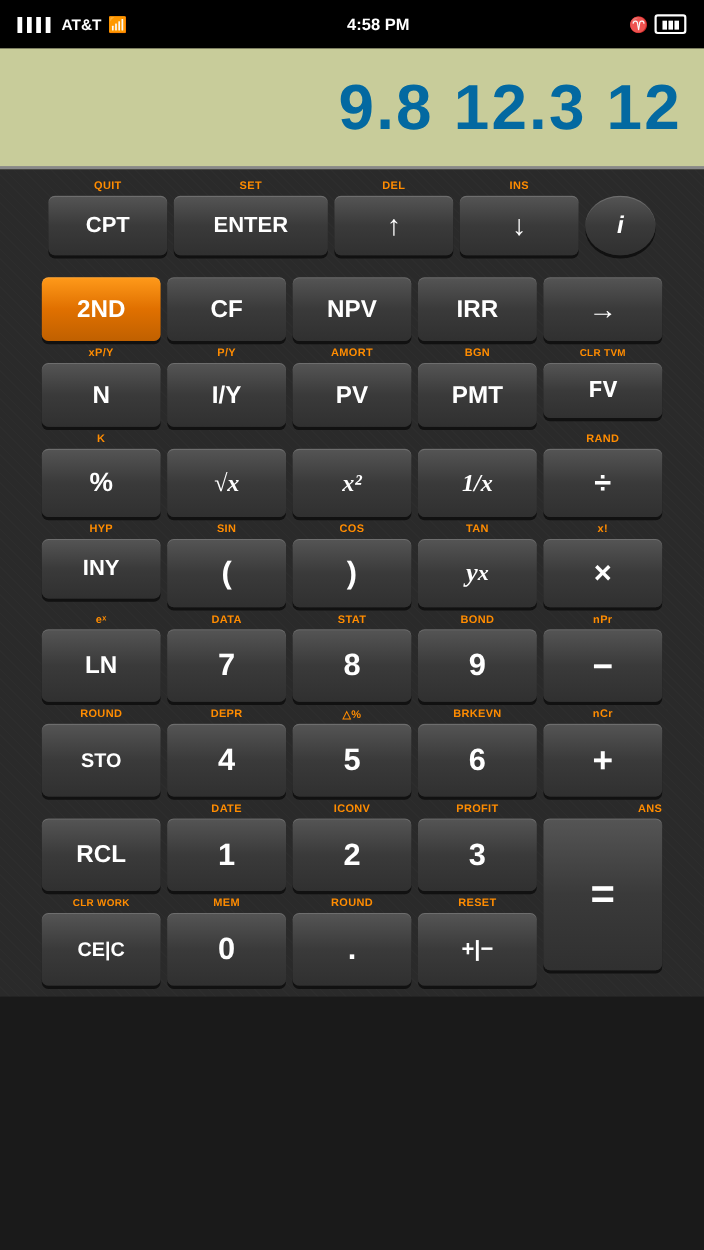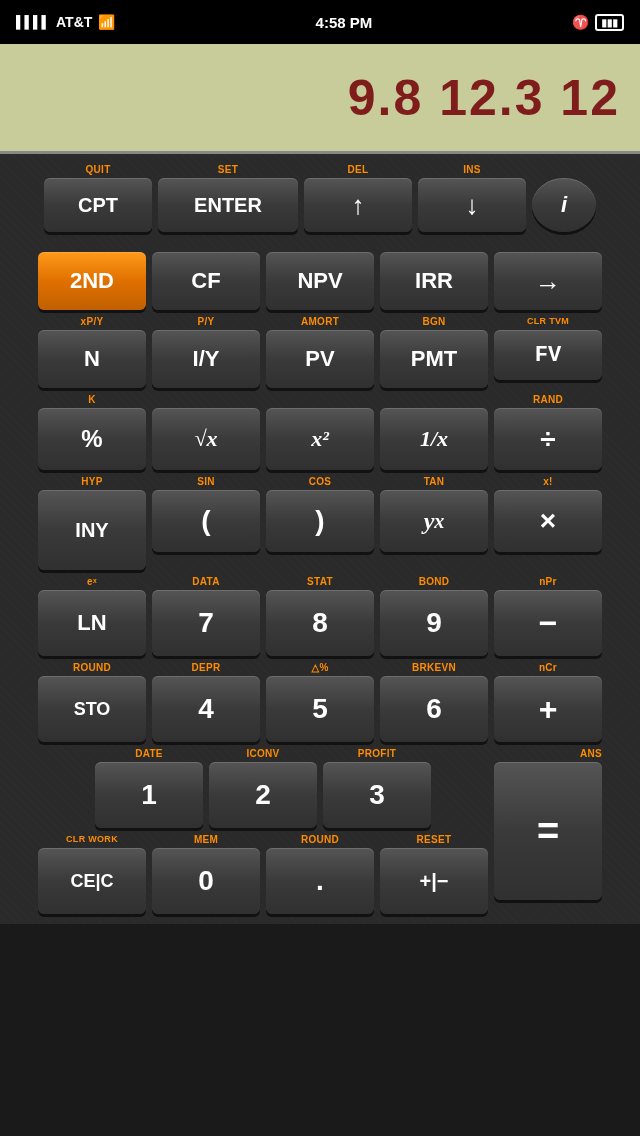--- a/index.html
+++ b/index.html
@@ -33,23 +33,23 @@
       width: 640px;
       height: 110px;
       background: #c8cc9a;
       display: flex;
       align-items: center;
       justify-content: flex-end;
       padding-right: 20px;
       border-bottom: 3px solid #888;
     }
     #display-value {
-      font-size: 50px;
+      font-size: 58px;
       font-weight: bold;
-      color: #7f1d1d;
+      color: #0369a1;
       letter-spacing: 2px;
       font-family: 'Arial', sans-serif;
     }
 
     
     #calc-body {
       background: #2a2a2a;
       background-image: repeating-linear-gradient(
         45deg,
         rgba(255,255,255,0.01) 0px,
@@ -217,21 +217,21 @@
     </div>
     <div class="btn-cell">
       <div class="btn-label-top">RAND</div>
       <button class="btn" style="width:108px;height:62px;font-size:28px;">÷</button>
     </div>
   </div>
 
   <div class="btn-row">
     <div class="btn-cell">
       <div class="btn-label-top">HYP</div>
-      <button class="btn" style="width:108px;height:80px;font-size:20px;text-align:right;">INY</button>
+      <button class="btn" style="width:108px;height:54px;font-size:20px;text-align:right;">INY</button>
     </div>
     <div class="btn-cell">
       <div class="btn-label-top">SIN</div>
       <button class="btn" style="width:108px;height:62px;font-size:28px;">(</button>
     </div>
     <div class="btn-cell">
       <div class="btn-label-top">COS</div>
       <button class="btn" style="width:108px;height:62px;font-size:28px;">)</button>
     </div>
     <div class="btn-cell">
@@ -287,20 +287,24 @@
     <div class="btn-cell">
       <div class="btn-label-top">nCr</div>
       <button class="btn" style="width:108px;height:66px;font-size:32px;">+</button>
     </div>
   </div>
 
   <div style="display:flex;gap:6px;justify-content:center;">
 
     <div style="display:flex;flex-direction:column;gap:6px;">
       <div class="btn-row">
+        <div class="btn-cell">
+          <div class="btn-label-top">&nbsp;</div>
+          <button class="btn" style="width:108px;height:66px;font-size:22px;">RCL</button>
+        </div>
         <div class="btn-cell">
           <div class="btn-label-top">DATE</div>
           <button class="btn" style="width:108px;height:66px;font-size:28px;">1</button>
         </div>
         <div class="btn-cell">
           <div class="btn-label-top">ICONV</div>
           <button class="btn" style="width:108px;height:66px;font-size:28px;">2</button>
         </div>
         <div class="btn-cell">
           <div class="btn-label-top">PROFIT</div>

